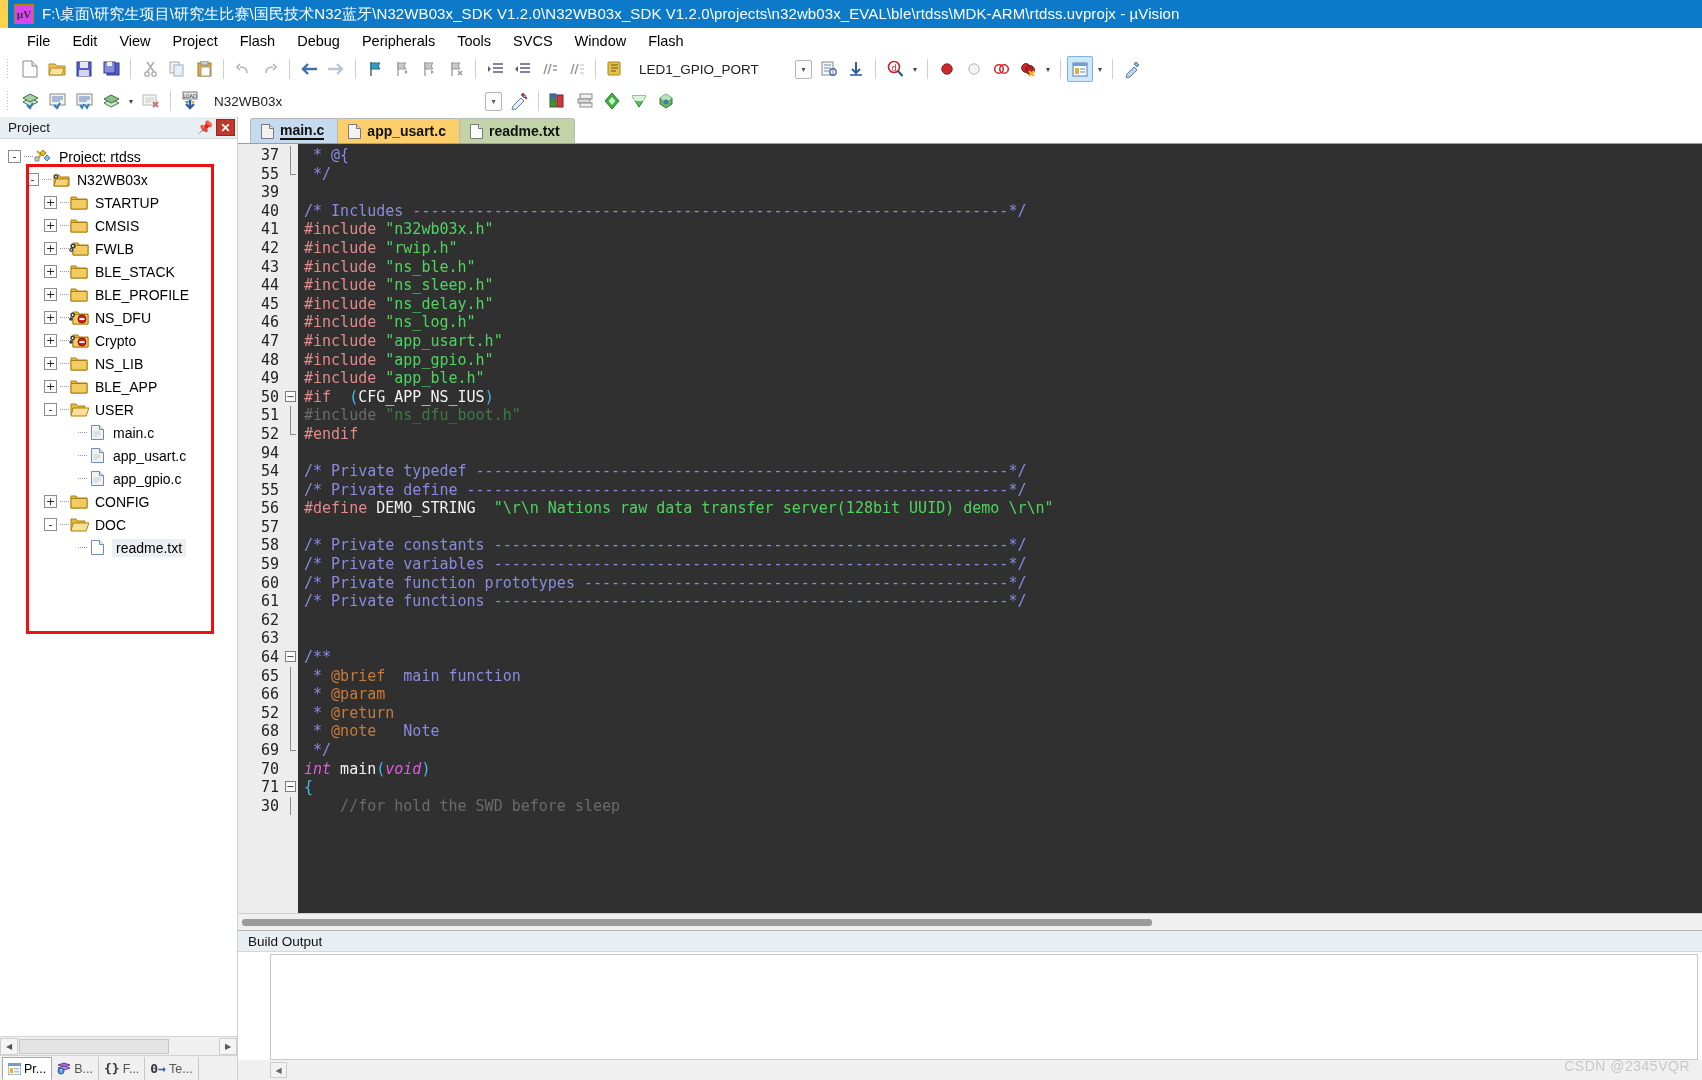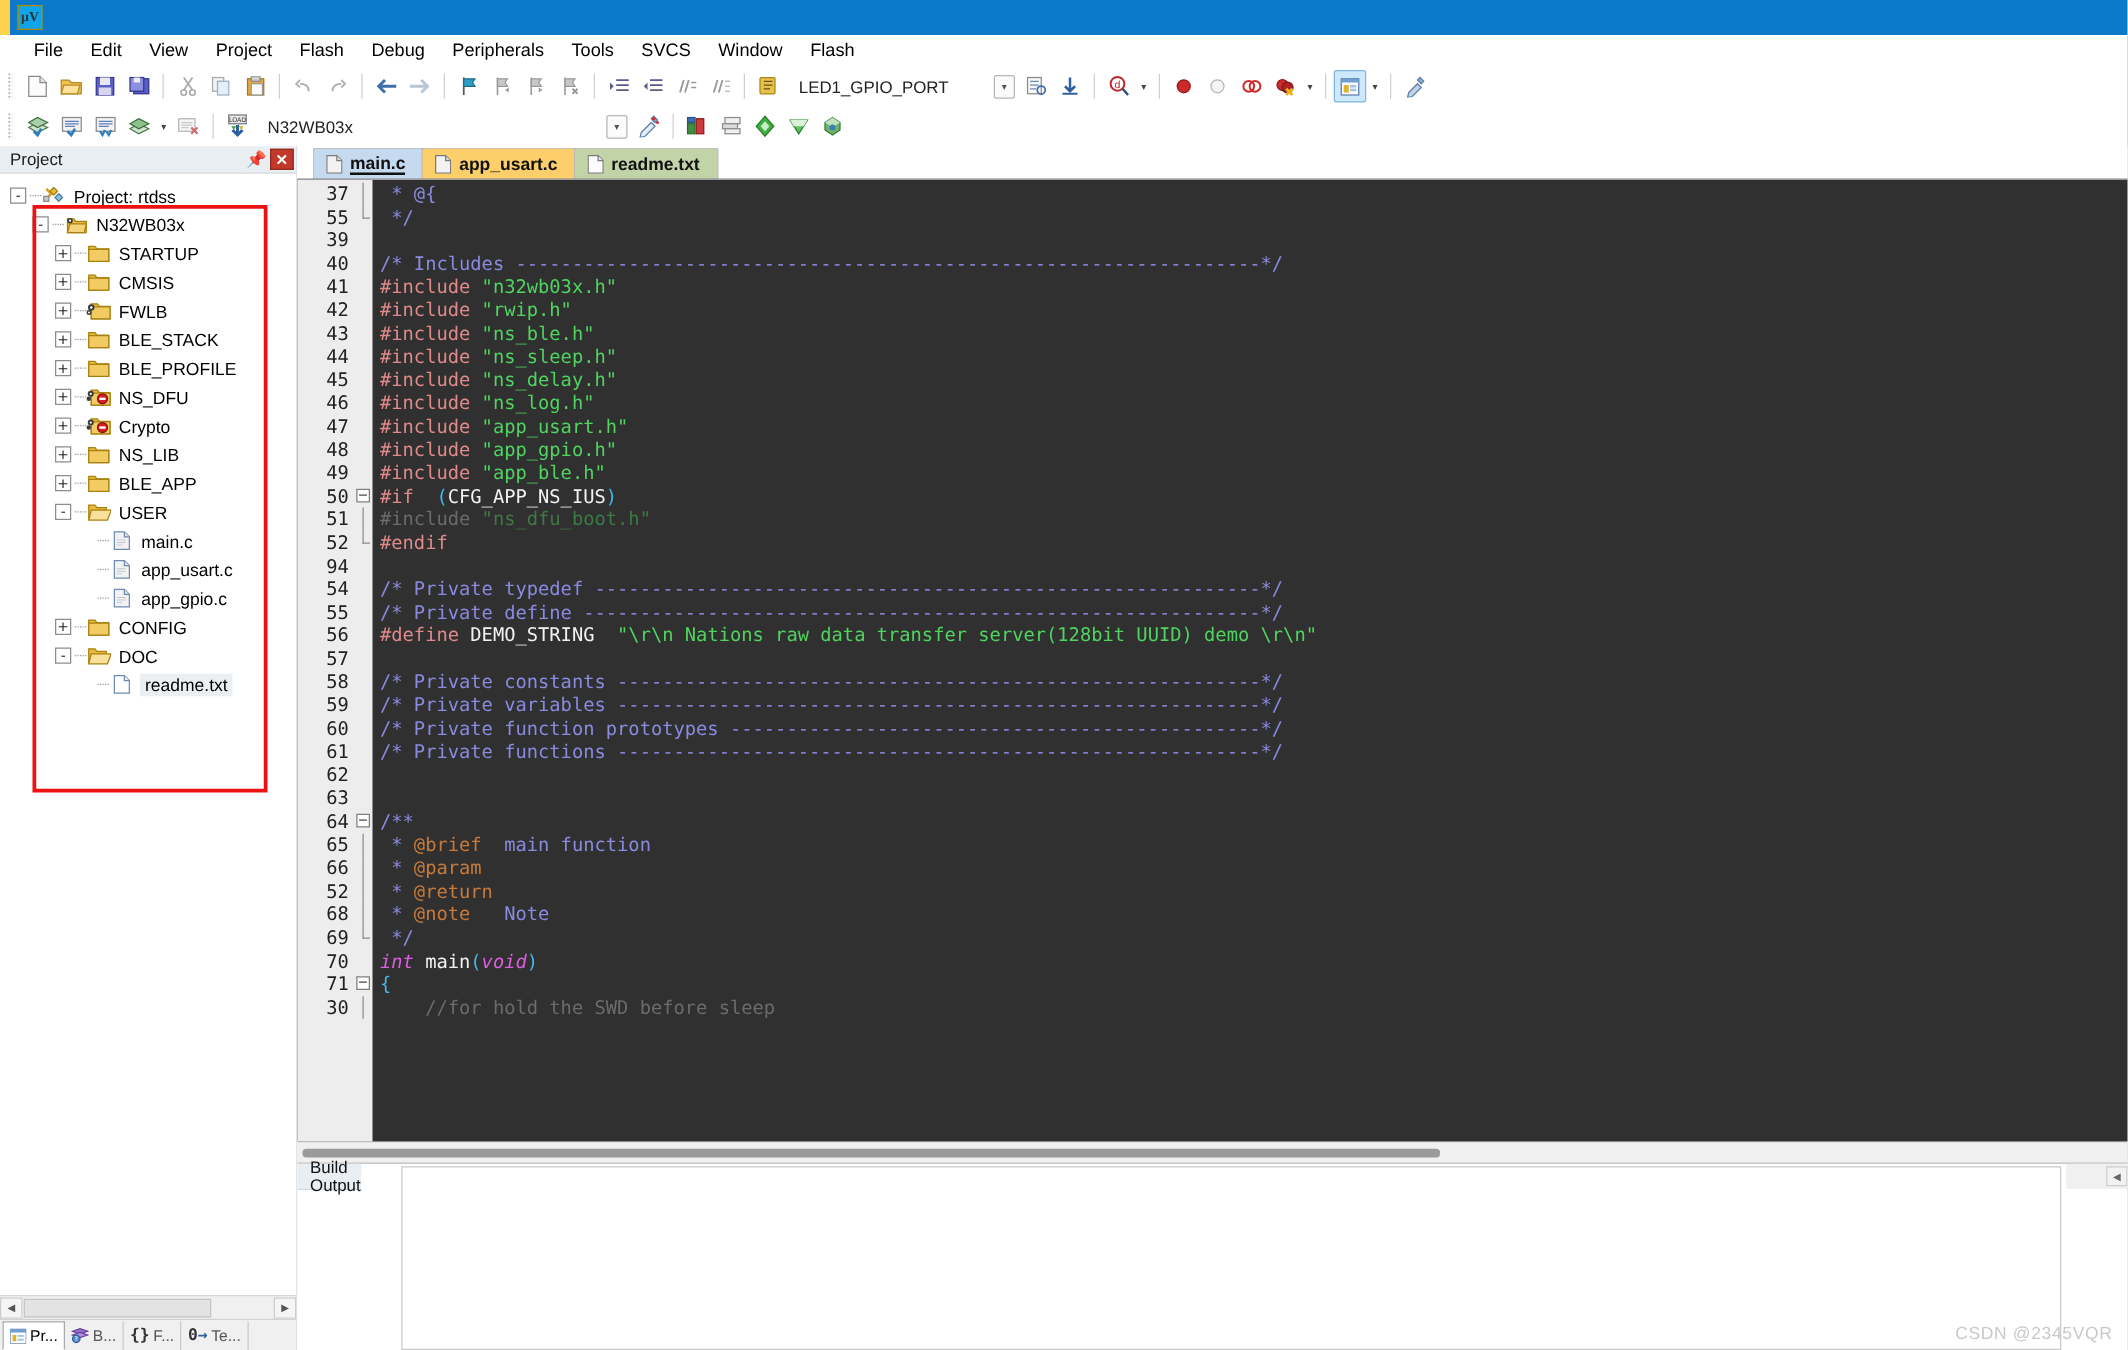--- a/index.html
+++ b/index.html
@@ -28,21 +28,21 @@
     flex: 0 0 28px;
     position: relative;
     overflow: hidden;
   }
   .titlebar .leftstripe {
     position: absolute; left: 0; top: 0; width: 8px; height: 28px;
     background: #ffd24d;
   }
   .app-logo {
     width: 20px; height: 20px;
-    background: #0ea5e9;
+    background: #d946ef;
     border: 1px solid #b08800;
     margin: 0 8px 0 10px;
     display: flex; align-items: center; justify-content: center;
     font-size: 11px; font-weight: bold; color: #333;
     font-family: "Liberation Serif", serif;
     flex: 0 0 20px;
   }
   .title-text { white-space: nowrap; letter-spacing: .1px; }
 
   
@@ -214,21 +214,21 @@
   .c-doc    { color: #c77a3a; }
   .c-dim    { color: #6b6b6b; }
   .c-dimstr { color: #3d7a43; }
   .ed-hscroll {
     height: 17px; flex: 0 0 17px; background: #f0f0f0; border-top: 1px solid #cfcfcf;
     display: flex; align-items: center; padding: 0 2px;
   }
   .ed-hscroll .thumb2 { height: 7px; background: #9a9a9a; border-radius: 3px; }
 
   
-  .buildpane { flex: 0 0 150px; display: flex; flex-direction: row;
+  .buildpane { flex: 0 0 150px; display: flex; flex-direction: column;
                border-top: 1px solid #b6b6b6; background: #fff; }
   .build-head {
     height: 21px; flex: 0 0 21px; background: #e9eef3; font-size: 13.5px;
     color: #111; display: flex; align-items: center; padding-left: 10px;
     border-bottom: 1px solid #cfd8de;
   }
   .build-body { flex: 1 1 auto; background: #ffffff; border: 1px solid #c9c9c9;
                 margin: 2px 4px 0 32px; position: relative; }
   .build-hscroll { height: 20px; flex: 0 0 20px; background: #f0f0f0;
                    display: flex; align-items: center; padding-left: 32px; }
@@ -251,20 +251,21 @@
   }
 </style>
 </head>
 <body>
 
 <div id="app">
 
   <div class="titlebar">
     <div class="leftstripe"></div>
     <div class="app-logo">µV</div>
+    <div class="title-text">F:\桌面\研究生项目\研究生比赛\国民技术N32蓝牙\N32WB03x_SDK V1.2.0\N32WB03x_SDK V1.2.0\projects\n32wb03x_EVAL\ble\rtdss\MDK-ARM\rtdss.uvprojx - µVision</div>
   </div>
 
   <div class="menubar">
     <div class="mi">File</div>
     <div class="mi">Edit</div>
     <div class="mi">View</div>
     <div class="mi">Project</div>
     <div class="mi">Flash</div>
     <div class="mi">Debug</div>
     <div class="mi">Peripherals</div>

